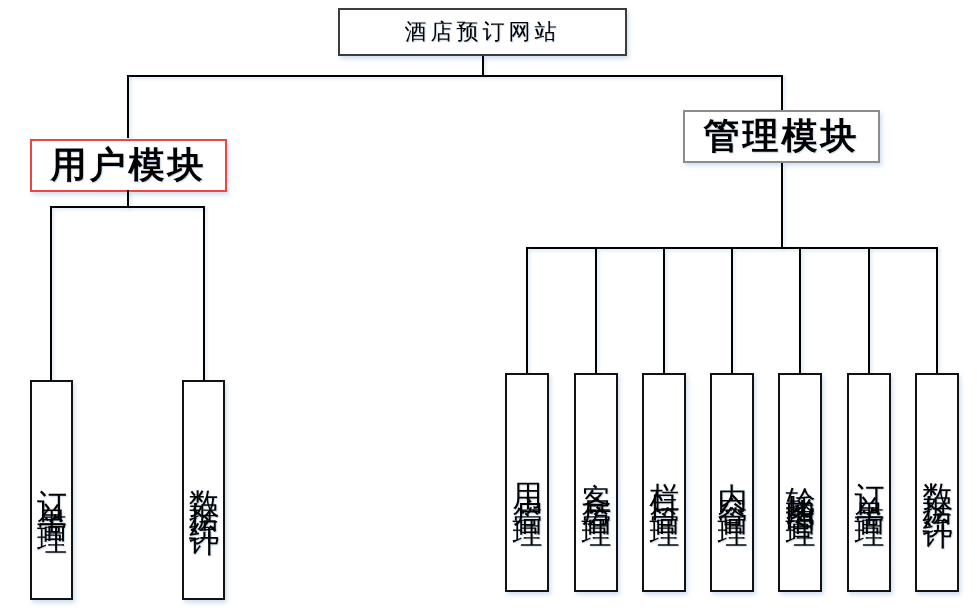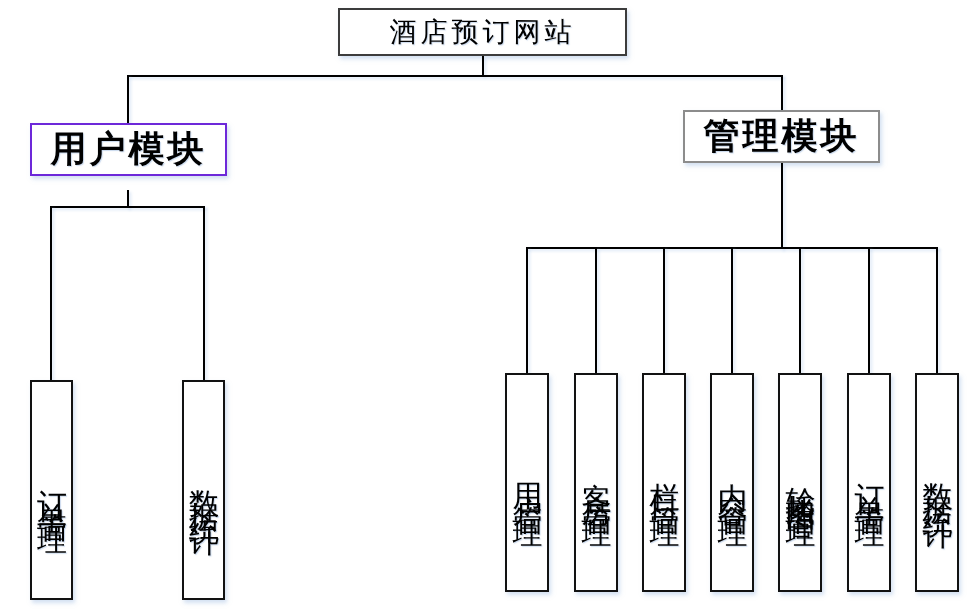--- a/index.html
+++ b/index.html
@@ -31,33 +31,33 @@
     box-sizing: border-box;
     background: #ffffff;
     display: flex;
     align-items: center;
     justify-content: center;
     box-shadow: 2px 3px 4px rgba(170, 195, 230, 0.5);
   }
   .root-box {
     left: 338px; top: 8px; width: 289px; height: 48px;
     border: 2px solid #3c3c3c;
-    font-size: 27px;
+    font-size: 22px;
     letter-spacing: 4px;
     text-shadow: 1px 1px 1px rgba(150, 180, 220, 0.5);
   }
   .module-box {
     width: 197px; height: 53px;
     font-family: "Liberation Sans", "DejaVu Sans", sans-serif;
     font-weight: 700;
     font-size: 36px;
     letter-spacing: 3px;
     text-shadow: 1px 1px 1px rgba(150, 180, 220, 0.5);
   }
-  .user-module  { left: 30px;  top: 123px; border: 2px solid #6d28d9; }
+  .user-module  { left: 30px;  top: 139px; border: 2px solid #ef4444; }
   .admin-module { left: 683px; top: 110px; border: 2px solid #8c8c8c; align-items: flex-end; }
 
   .leaf {
     position: absolute;
     box-sizing: border-box;
     background: #ffffff;
     border: 2px solid #121212;
     display: flex;
     align-items: center;
     justify-content: center;

